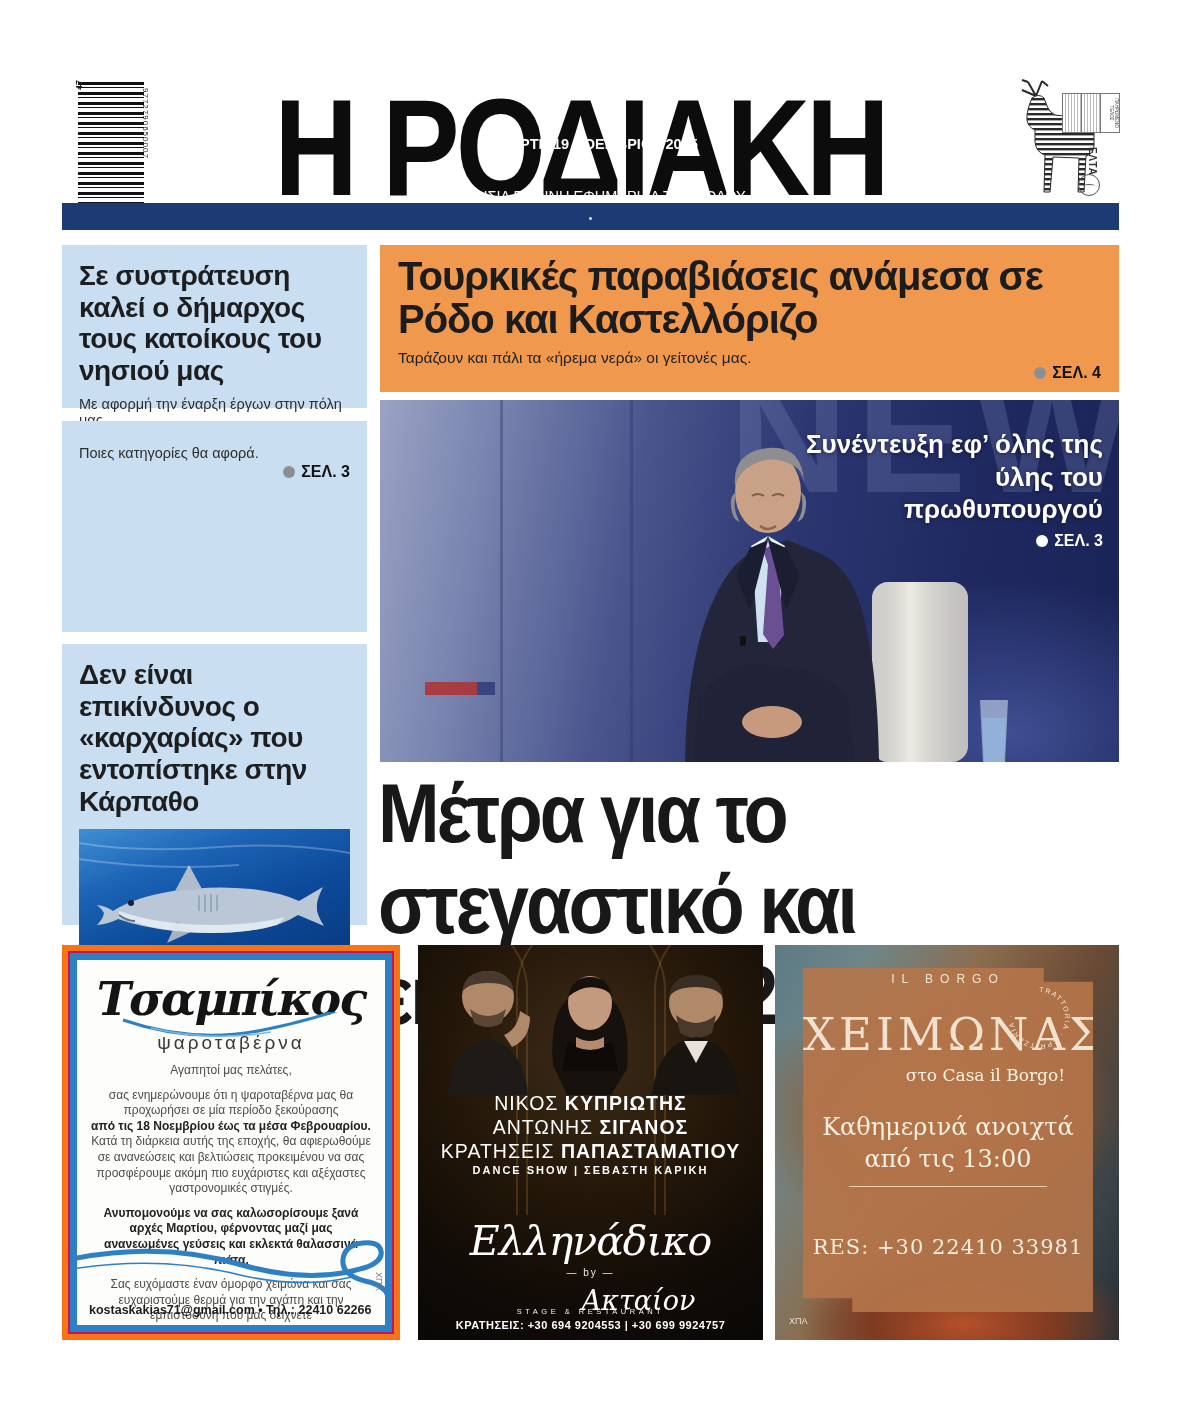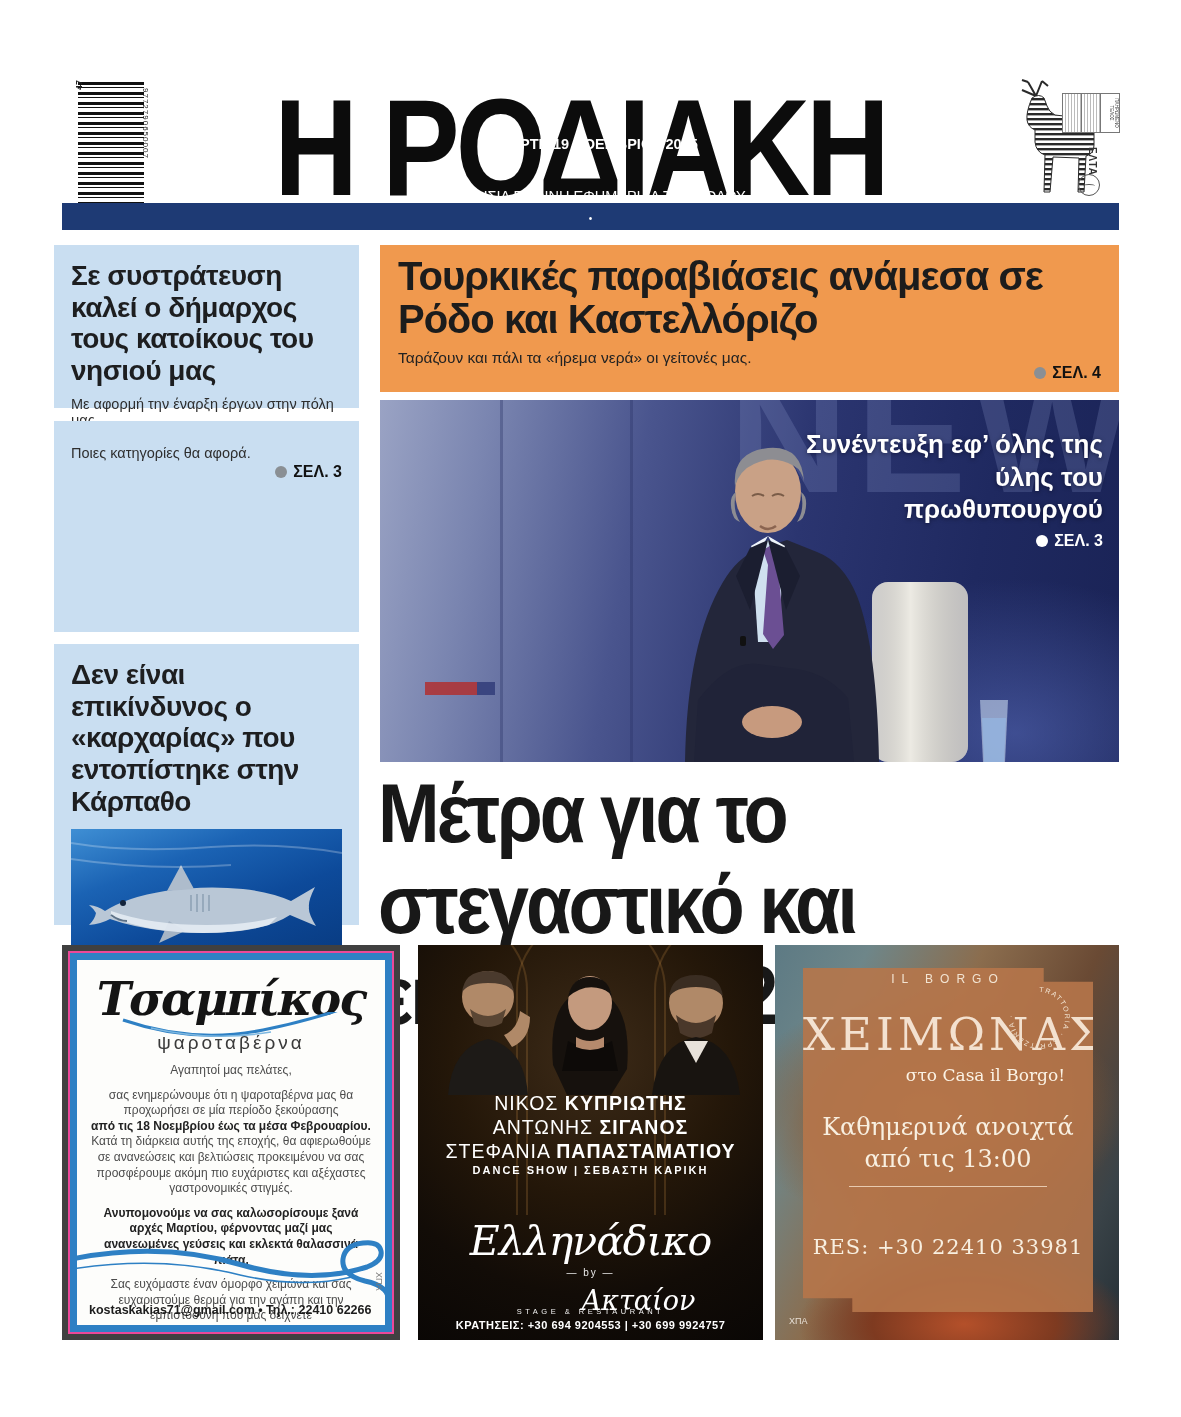--- a/index.html
+++ b/index.html
@@ -41,21 +41,21 @@
     position:absolute; left:62px; top:203px; width:1057px; height:27px;
     display:flex; align-items:center; justify-content:center; gap:10px;
     color:#ffffff; font-size:14.5px;flex-direction:column;
   }
   .datebar .b { font-weight:bold; }
   .datebar .sep { font-weight:300; opacity:.9; }
   .datebar .dot { font-size:10px; position:relative; top:-1px; }
   .datebar .small { font-size:13px; }
 
   
-  .box { position:absolute; left:54px; width:305px; padding:15px 17px 12px 17px; }
+  .box { position:absolute; left:62px; width:305px; padding:15px 17px 12px 17px; }
   .box .title { font-weight:800; font-size:28px; line-height:1.13; color:#1d1e20; letter-spacing:-0.5px; }
   .box .sub { margin-top:9px; font-size:14.5px; color:#2e2e2e; }
   .pageline { display:flex; justify-content:flex-end; align-items:center; gap:6px; margin-top:2px; }
   .pageline .bullet { width:12px; height:12px; border-radius:50%; background:#8a8f94; }
   .pageline .pg { font-weight:800; font-size:16px; color:#111; }
   .shark-img { margin-top:12px; width:100%; height:131px; position:relative; overflow:hidden;
     background:linear-gradient(160deg,#3f8fd4 0%,#1b63b4 30%,#0d4a9a 60%,#083a80 100%); }
   .shark-img svg { position:absolute; inset:0; }
 
   
@@ -89,21 +89,21 @@
   .main-headline {
     position:absolute; left:378px; top:768px; width:745px;
     font-size:74px; font-weight:900; letter-spacing:-3px; line-height:1.1; color:#181818;
     transform:scaleY(1.12); transform-origin:0 0;
   }
 
   
   .ad { position:absolute; top:945px; height:395px; }
 
   
-  .ad-tsampikos { left:62px; width:338px; border:6px solid #404040; background:#ec4899; }
+  .ad-tsampikos { left:62px; width:338px; border:6px solid #f97316; background:#be185d; }
   .ad-tsampikos .inner { position:absolute; inset:2px; border:7px solid #2E80C4; background:#fdfdfb; overflow:hidden; }
   .ts-logo { margin-top:12px; text-align:center; font-family:"DejaVu Serif", serif; font-style:italic; font-weight:bold; font-size:46px; color:#141414; letter-spacing:-2px; }
   .ts-wave { display:block; margin:-14px auto 0 auto; }
   .ts-sub { text-align:center; font-size:19px; color:#3a3a3a; letter-spacing:3px; margin-top:-6px; }
   .ts-p { text-align:center; font-size:12px; color:#4c4c4c; line-height:1.3; margin-top:9px; padding:0 14px; }
   .ts-b { font-weight:bold; color:#222; }
   .ts-swirl { position:absolute; left:0; right:0; bottom:28px; }
   .ts-contact { position:absolute; left:12px; bottom:8px; font-size:12.5px; font-weight:bold; color:#1c1c1c; }
   .ts-code { position:absolute; right:1px; bottom:34px; writing-mode:vertical-rl; font-size:9px; color:#777; }
 
@@ -358,21 +358,21 @@
         <circle cx="278" cy="58" r="27" fill="#b08968"></circle>
         <path d="M251 52 q2 -22 27 -22 q25 0 27 22 q-6 -10 -27 -10 q-21 0 -27 10z" fill="#3a2d22"></path>
         <path d="M258 70 q20 16 40 0 l-4 18 q-16 10 -32 0 z" fill="#4a382a"></path>
         <path d="M234 150 q6 -52 44 -58 q38 6 44 58 z" fill="#181410"></path>
         <path d="M266 96 l24 0 -12 22 z" fill="#e8e2da"></path>
       </g>
     </svg>
     <div class="el-names">
       <div><span>ΝΙΚΟΣ</span> <span class="last">ΚΥΠΡΙΩΤΗΣ</span></div>
       <div><span>ΑΝΤΩΝΗΣ</span> <span class="last">ΣΙΓΑΝΟΣ</span></div>
-      <div><span>ΣΤΕΦΑΝΙΑ</span> <span class="last">ΠΑΠΑΣΤΑΜΑΤΙΟΥ</span></div>
+      <div><span>ΚΡΑΤΗΣΕΙΣ</span> <span class="last">ΠΑΠΑΣΤΑΜΑΤΙΟΥ</span></div>
     </div>
     <div class="el-show">DANCE SHOW  |  ΣΕΒΑΣΤΗ ΚΑΡΙΚΗ</div>
     <div class="el-venue">Ελληνάδικο</div>
     <div class="el-by">— by —</div>
     <div class="el-host">Ακταίον</div>
     <div class="el-host-sub">STAGE &amp; RESTAURANT</div>
     <div class="el-book">ΚΡΑΤΗΣΕΙΣ: +30 694 9204553  |  +30 699 9924757</div>
   </div>
 
   <div class="ad ad-casa">

